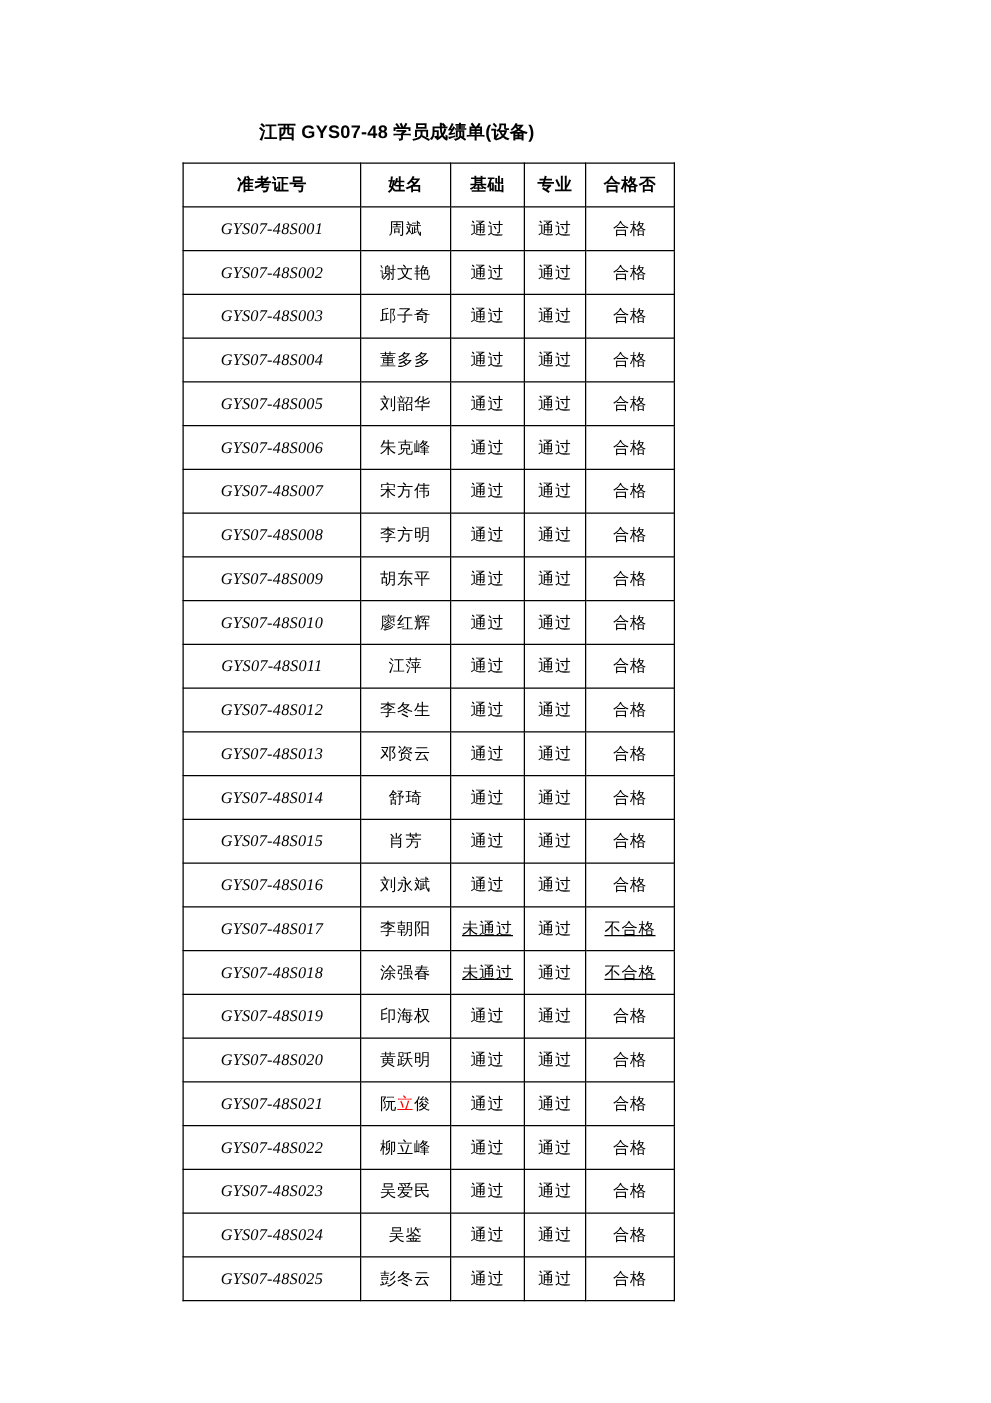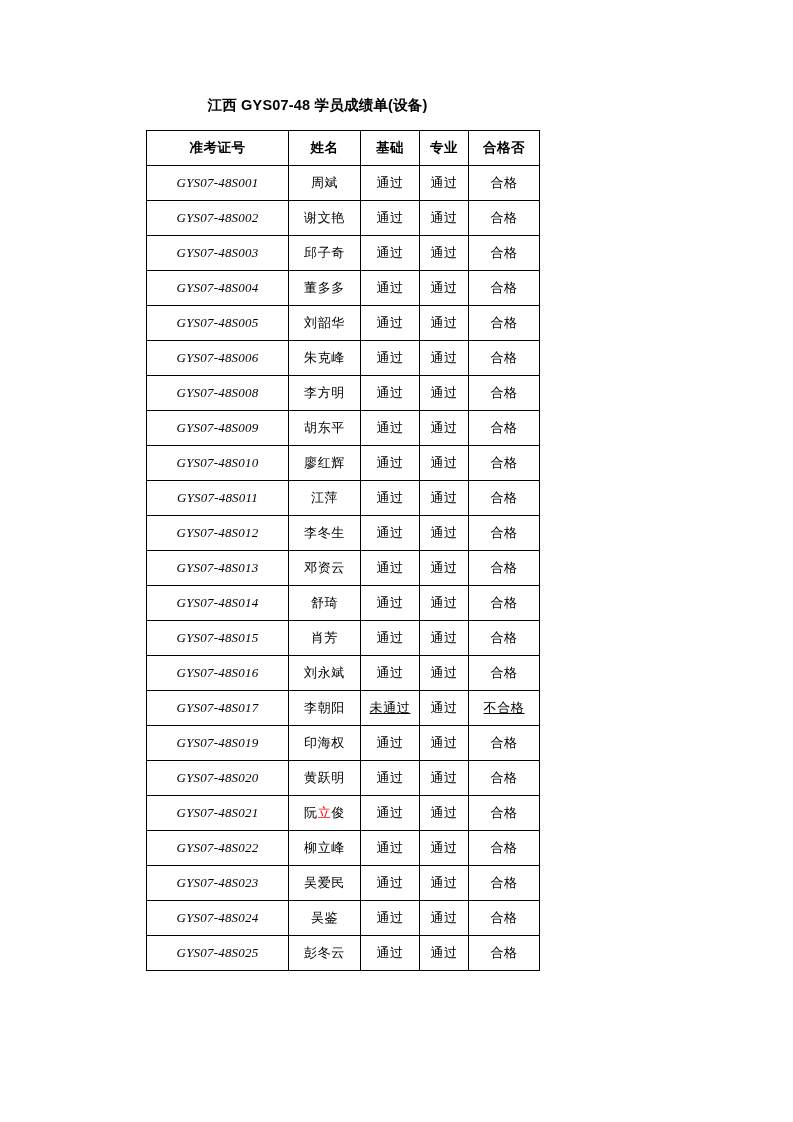--- a/index.html
+++ b/index.html
@@ -141,20 +141,27 @@
           <td class="cell-cn">合格</td>
         </tr>
         <tr>
           <td class="cell-id">GYS07-48S006</td>
           <td class="cell-cn">朱克峰</td>
           <td class="cell-cn">通过</td>
           <td class="cell-cn">通过</td>
           <td class="cell-cn">合格</td>
         </tr>
         <tr>
+          <td class="cell-id">GYS07-48S007</td>
+          <td class="cell-cn">宋方伟</td>
+          <td class="cell-cn">通过</td>
+          <td class="cell-cn">通过</td>
+          <td class="cell-cn">合格</td>
+        </tr>
+        <tr>
           <td class="cell-id">GYS07-48S008</td>
           <td class="cell-cn">李方明</td>
           <td class="cell-cn">通过</td>
           <td class="cell-cn">通过</td>
           <td class="cell-cn">合格</td>
         </tr>
         <tr>
           <td class="cell-id">GYS07-48S009</td>
           <td class="cell-cn">胡东平</td>
           <td class="cell-cn">通过</td>
@@ -211,20 +218,27 @@
           <td class="cell-cn">合格</td>
         </tr>
         <tr>
           <td class="cell-id">GYS07-48S017</td>
           <td class="cell-cn">李朝阳</td>
           <td class="cell-cn fail-text">未通过</td>
           <td class="cell-cn">通过</td>
           <td class="cell-cn fail-text">不合格</td>
         </tr>
         <tr>
+          <td class="cell-id">GYS07-48S018</td>
+          <td class="cell-cn">涂强春</td>
+          <td class="cell-cn fail-text">未通过</td>
+          <td class="cell-cn">通过</td>
+          <td class="cell-cn fail-text">不合格</td>
+        </tr>
+        <tr>
           <td class="cell-id">GYS07-48S019</td>
           <td class="cell-cn">印海权</td>
           <td class="cell-cn">通过</td>
           <td class="cell-cn">通过</td>
           <td class="cell-cn">合格</td>
         </tr>
         <tr>
           <td class="cell-id">GYS07-48S020</td>
           <td class="cell-cn">黄跃明</td>
           <td class="cell-cn">通过</td>

